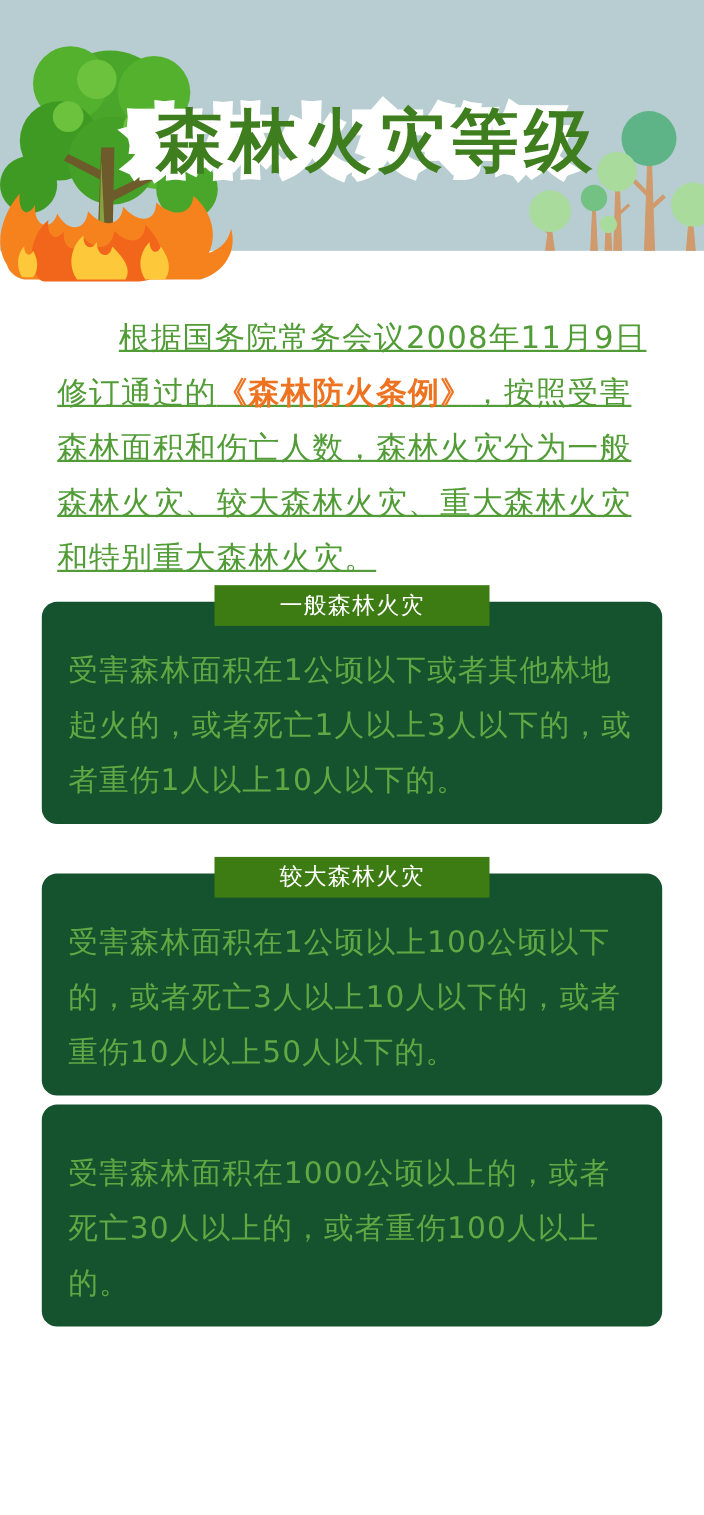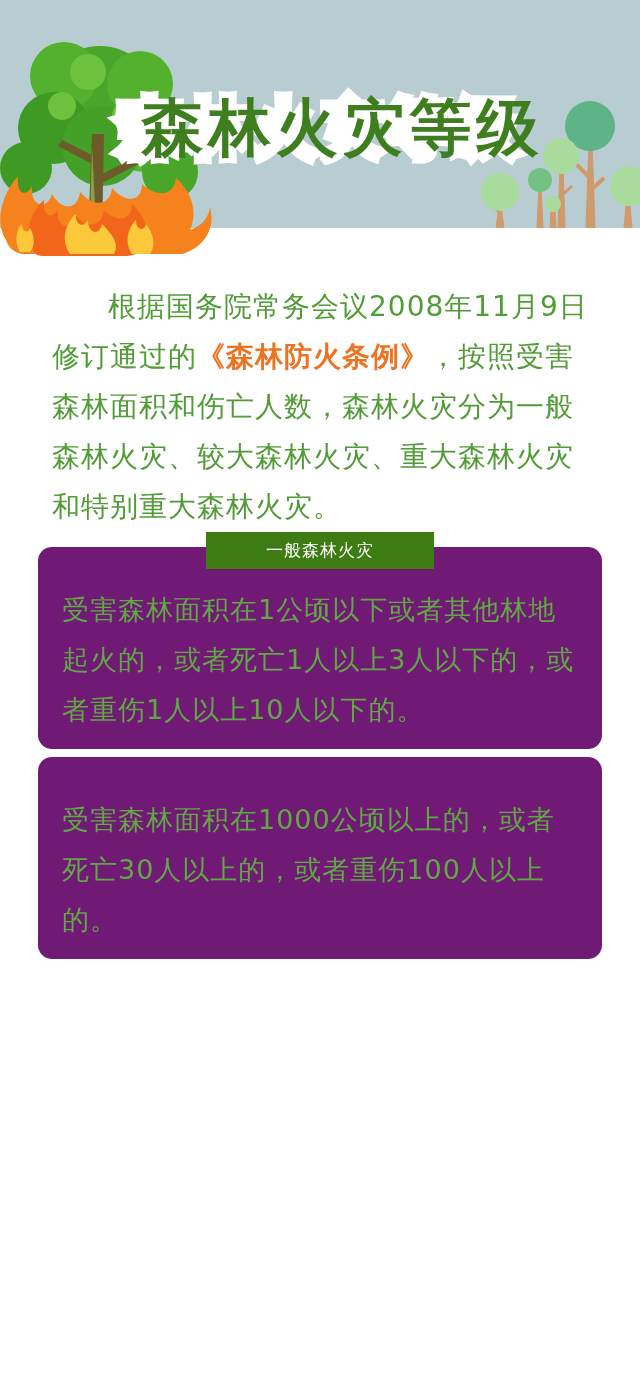--- a/index.html
+++ b/index.html
@@ -60,46 +60,47 @@
     z-index: 1;
   }
   
   .intro {
     margin: 54px 50px 0 52px;
     font-size: 28px;
     line-height: 50px;
     color: #519c36;
     text-indent: 2em;
     letter-spacing: 1px;
+    text-decoration: underline;
   }
   .intro .law {
     color: #ed7320;
     font-weight: bold;
   }
   
   .section { margin-top: 0; }
   .section + .section { margin-top: 30px; }
   .badge {
     position: relative;
     z-index: 2;
-    width: 228px;
+    width: 250px;
     height: 37px;
     margin: 0 auto;
     background: #3c7c12;
     color: #ffffff;
-    font-size: 17px;
+    font-size: 21px;
     line-height: 37px;
     text-align: center;
     letter-spacing: 1px;
   }
   .box {
     position: relative;
     z-index: 1;
     margin: -22px 38px 0 38px;
-    background: #701a75;
+    background: #14532d;
     border-radius: 14px;
     padding: 38px 24px 14px 24px;
   }
   .box p {
     font-size: 27px;
     line-height: 50px;
     color: #60a844;
     letter-spacing: 1px;
   }
 </style>
@@ -180,20 +181,24 @@
   <p class="intro"><span>根据国务院常务会议2008年11月9日修订通过的</span><span class="law">《森林防火条例》</span><span>，按照受害森林面积和伤亡人数，森林火灾分为一般森林火灾、较大森林火灾、重大森林火灾和特别重大森林火灾。</span></p>
 
   <div class="section">
     <div class="badge">一般森林火灾</div>
     <div class="box">
       <p>受害森林面积在1公顷以下或者其他林地起火的，或者死亡1人以上3人以下的，或者重伤1人以上10人以下的。</p>
     </div>
   </div>
 
   <div class="section">
+    <div class="badge">较大森林火灾</div>
+    <div class="box">
+      <p>受害森林面积在1公顷以上100公顷以下的，或者死亡3人以上10人以下的，或者重伤10人以上50人以下的。</p>
+    </div>
   </div>
 
 
   <div class="section">
     <div class="box">
       <p>受害森林面积在1000公顷以上的，或者死亡30人以上的，或者重伤100人以上的。</p>
     </div>
   </div>
 
 </div>

